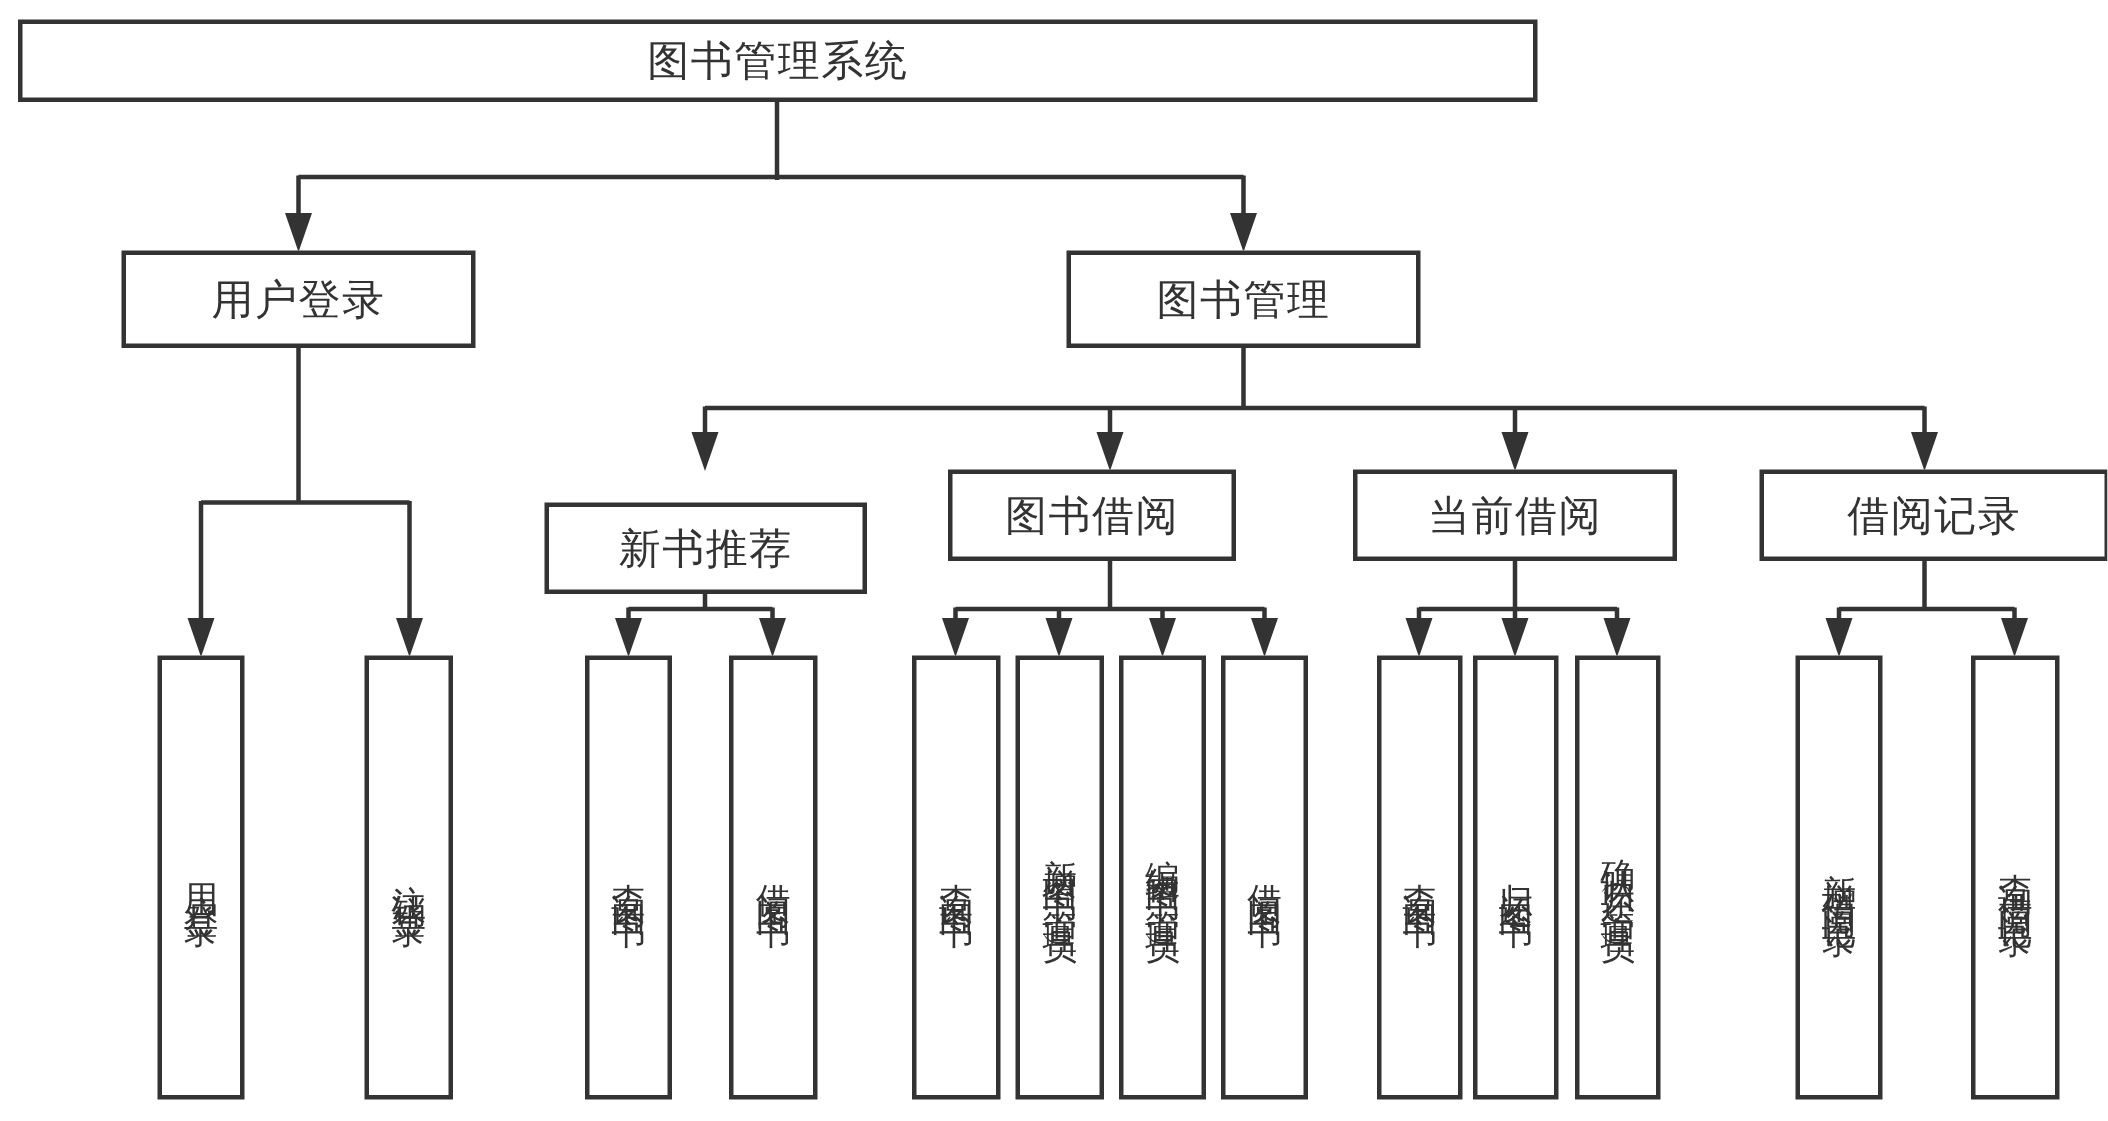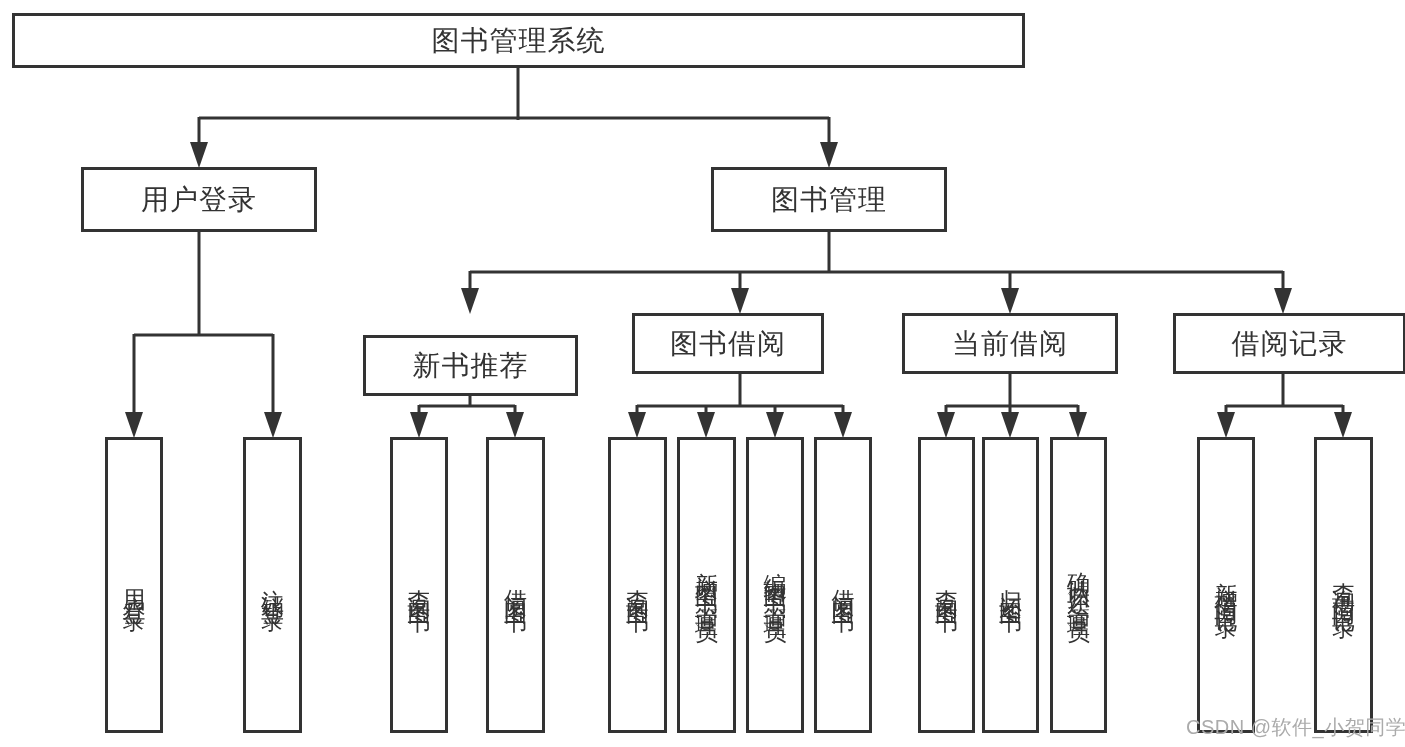--- a/index.html
+++ b/index.html
@@ -116,14 +116,13 @@
   <div class="node v" style="left:746px; top:437px; width:58px; height:296px;">编辑图书（管理员）</div>
   <div class="node v" style="left:814px; top:437px; width:58px; height:296px;">借阅图书</div>
 
   <div class="node v" style="left:918px; top:437px; width:57px; height:296px;">查询图书</div>
   <div class="node v" style="left:982px; top:437px; width:57px; height:296px;">归还图书</div>
   <div class="node v" style="left:1050px; top:437px; width:57px; height:296px;">确认归还（管理员）</div>
 
   <div class="node v" style="left:1197px; top:437px; width:58px; height:296px;">新增借阅记录</div>
   <div class="node v" style="left:1314px; top:437px; width:59px; height:296px;">查询借阅记录</div>
 
-  <div class="watermark">CSDN @软件_小贺同学</div>
 </div>
 
 </body></html>

